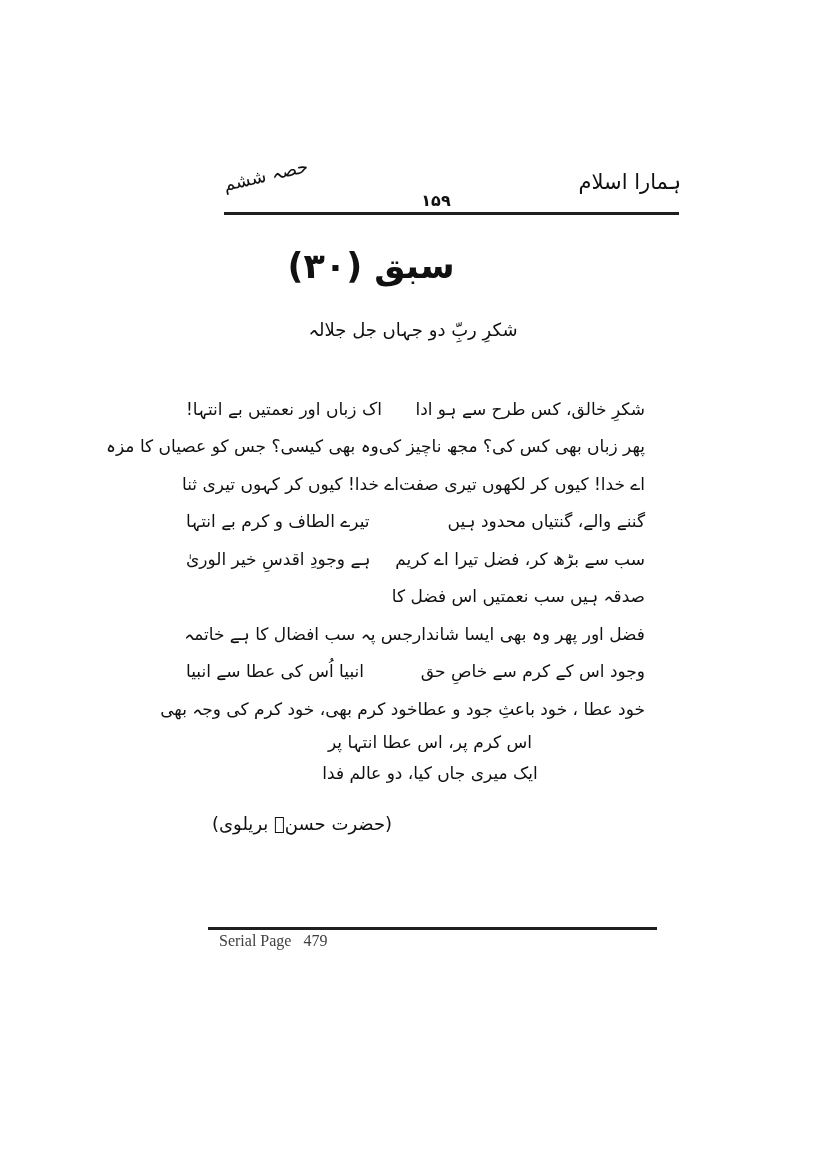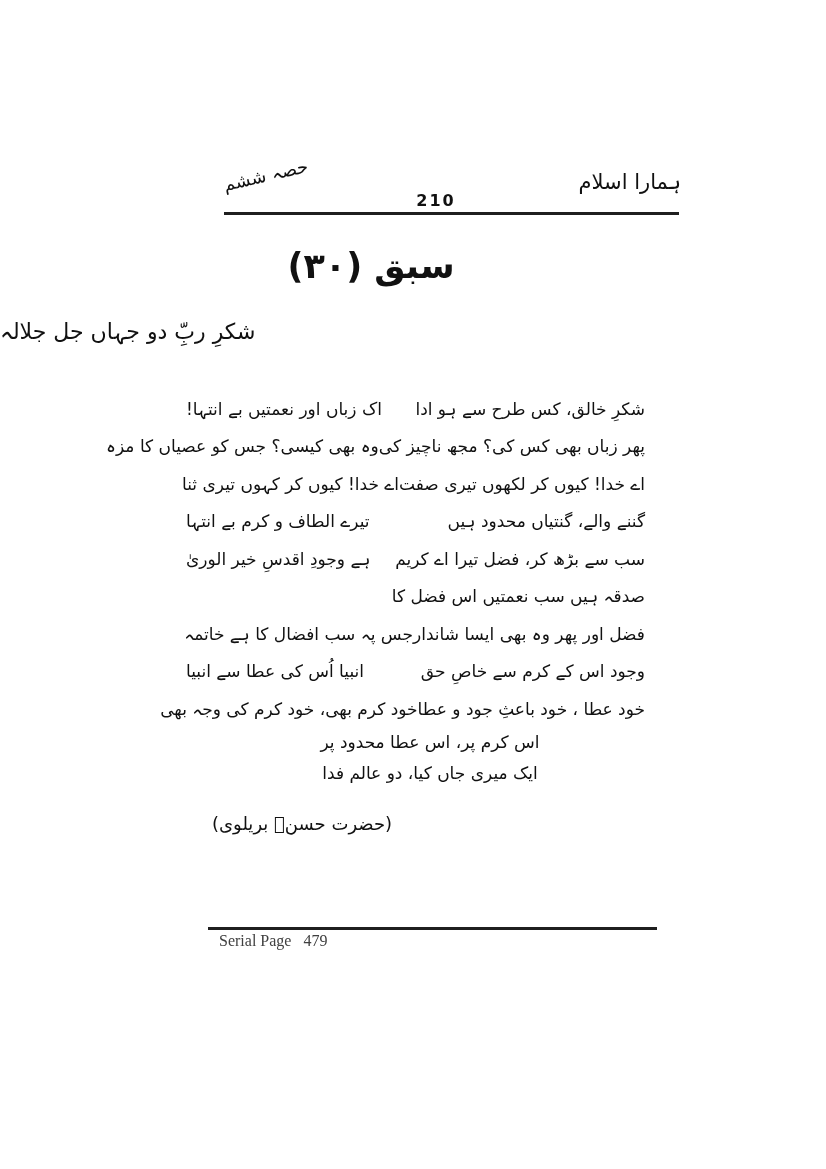--- a/index.html
+++ b/index.html
@@ -31,21 +31,21 @@
   .rule { position: absolute; background: #1f1f1f; }
   .header-rule { top: 212px; left: 224px; width: 455px; height: 3px; }
 
   
   .lesson-title {
     position: absolute; top: 246px; left: 0; width: 742px;
     text-align: center; font-size: 35px; font-weight: bold;
   }
   .lesson-subtitle {
     position: absolute; top: 319px; left: 0; width: 826px;
-    text-align: left; font-size: 22px;
+    text-align: center; font-size: 18px;
   }
 
   
   .poem-block {
     position: absolute; top: 390px; left: 186px; width: 459px;
   }
   .verse-row {
     display: flex; justify-content: space-between; align-items: center;
     direction: rtl; height: 37.5px; font-size: 17px; white-space: nowrap;
   }
@@ -66,21 +66,21 @@
     white-space: nowrap;
   }
   .footer-text .num { margin-left: 12px; }
 </style>
 </head>
 <body>
 
 <div class="page">
 
   <div class="header-part-title urdu">حصہ ششم</div>
-  <div class="header-page-number urdu">210</div>
+  <div class="header-page-number urdu">۱۵۹</div>
   <div class="header-book-title urdu">ہمارا اسلام</div>
   <div class="rule header-rule"></div>
 
   <div class="lesson-title urdu">سبق (۳۰)</div>
   <div class="lesson-subtitle urdu">شکرِ ربِّ دو جہاں جل جلالہ</div>
 
   <div class="poem-block">
     <div class="verse-row">
       <span class="misra">شکرِ خالق، کس طرح سے ہو ادا</span>
       <span class="misra">اک زباں اور نعمتیں بے انتہا!</span>
@@ -112,21 +112,21 @@
       <span class="misra">وجود اس کے کرم سے خاصِ حق</span>
       <span class="misra">انبیا اُس کی عطا سے انبیا</span>
     </div>
     <div class="verse-row">
       <span class="misra">خود عطا ، خود باعثِ جود و عطا</span>
       <span class="misra">خود کرم بھی، خود کرم کی وجہ بھی</span>
     </div>
   </div>
 
   <div class="closing-block urdu">
-    <div>اس کرم پر، اس عطا محدود پر</div>
+    <div>اس کرم پر، اس عطا انتہا پر</div>
     <div>ایک میری جاں کیا، دو عالم فدا</div>
   </div>
 
   <div class="attribution urdu">(حضرت حسنؔ بریلوی)</div>
 
   <div class="rule footer-rule"></div>
   <div class="footer-text">
     <span>Serial Page</span><span class="num">479</span>
   </div>
 

